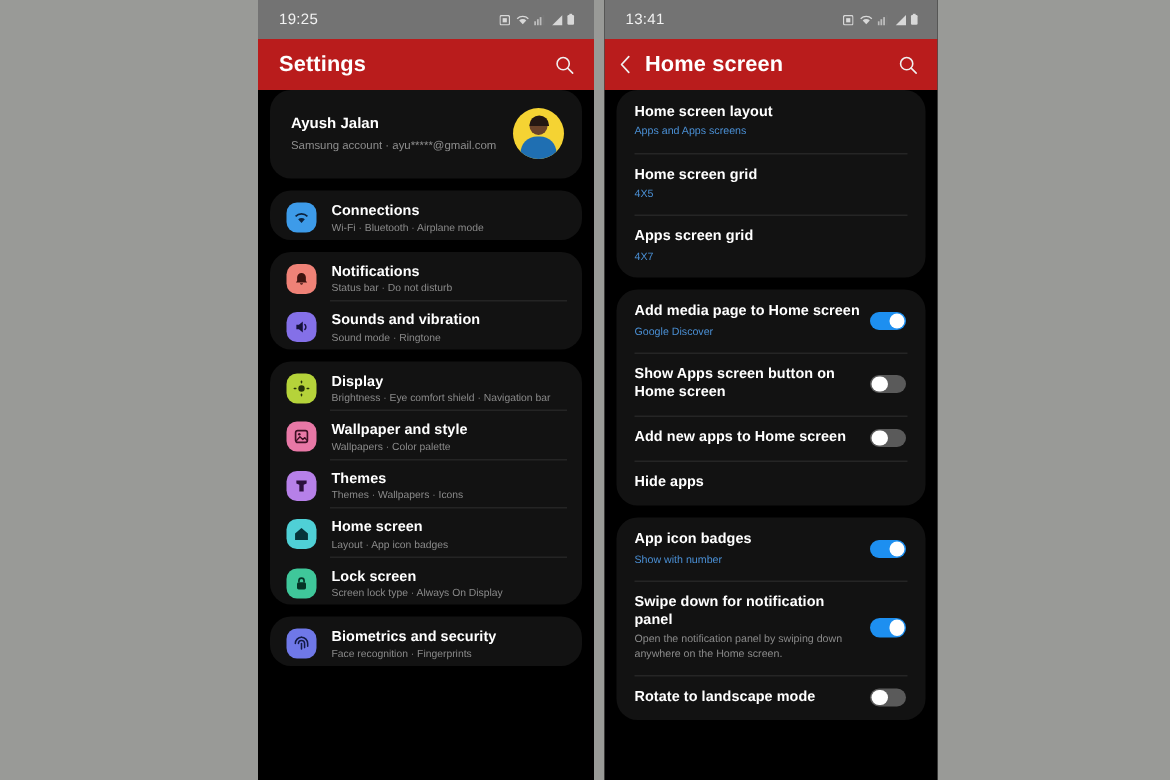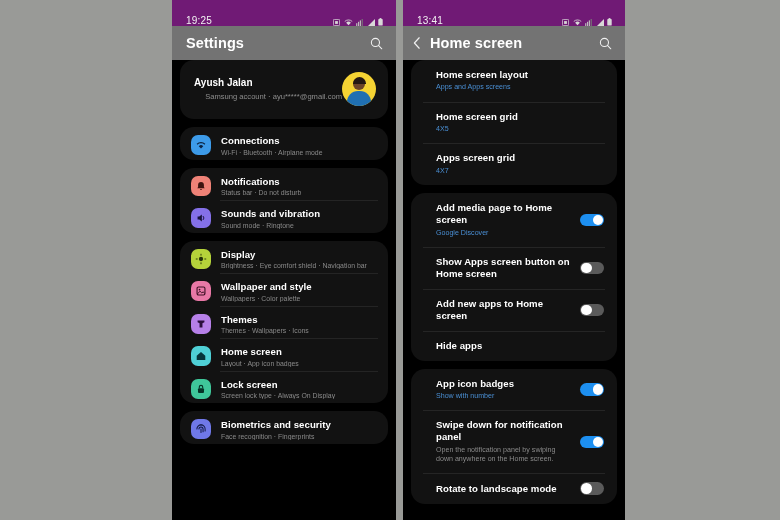--- a/index.html
+++ b/index.html
@@ -22,46 +22,46 @@
     background: #000000;
     overflow: hidden;
   }
   #phone-left  { left: 172px; width: 224px; }
   #phone-right { left: 403px; width: 222px; }
 
   
   .statusbar {
     height: 26px;
     display: flex;
-    align-items: flex-end;
+    align-items: center;
     justify-content: space-between;
     padding: 0 13px 0 14px;
     box-sizing: border-box;
-    background: #701a75;
+    background: #737373;
   }
   .status-time {
     color: #f2f2f2;
     font-size: 10px;
     letter-spacing: .2px;
   }
   .status-icons {
     display: flex;
     align-items: center;
     gap: 3.5px;
   }
   .sic { display: block; }
 
   
   .appbar {
     height: 34px;
     display: flex;
     align-items: center;
     padding: 0 13px 0 14px;
     box-sizing: border-box;
-    background: #737373;
+    background: #b91c1c;
   }
   .appbar-title {
     color: #ffffff;
     font-size: 14.5px;
     font-weight: bold;
     letter-spacing: .1px;
     flex: 1;
   }
   .appbar.with-back { padding-left: 8px; }
   .back-icon { margin-right: 7px; display: flex; }
@@ -91,21 +91,20 @@
     color: #ffffff;
     font-size: 10px;
     font-weight: bold;
     margin-bottom: 4px;
   }
   .profile-sub {
     color: #8d8d8d;
     font-size: 7.6px;
     white-space: nowrap;
     overflow: hidden;
-    text-align: right;
   }
   .avatar {
     width: 34px;
     height: 34px;
     border-radius: 50%;
     background: #f5d333;
     flex: 0 0 auto;
     position: relative;
     overflow: hidden;
   }
@@ -167,21 +166,21 @@
     font-size: 6.9px;
     white-space: nowrap;
     overflow: hidden;
   }
 
   
   .prow {
     position: relative;
     display: flex;
     align-items: center;
-    padding: 9px 13px 9px 25px;
+    padding: 9px 13px 9px 12px;
   }
   .prow + .prow::before {
     content: "";
     position: absolute;
     left: 12px; right: 12px; top: 0;
     height: 1px;
     background: #252525;
   }
   .prow-text { flex: 1; min-width: 0; padding-right: 6px; }
   .prow-title {

